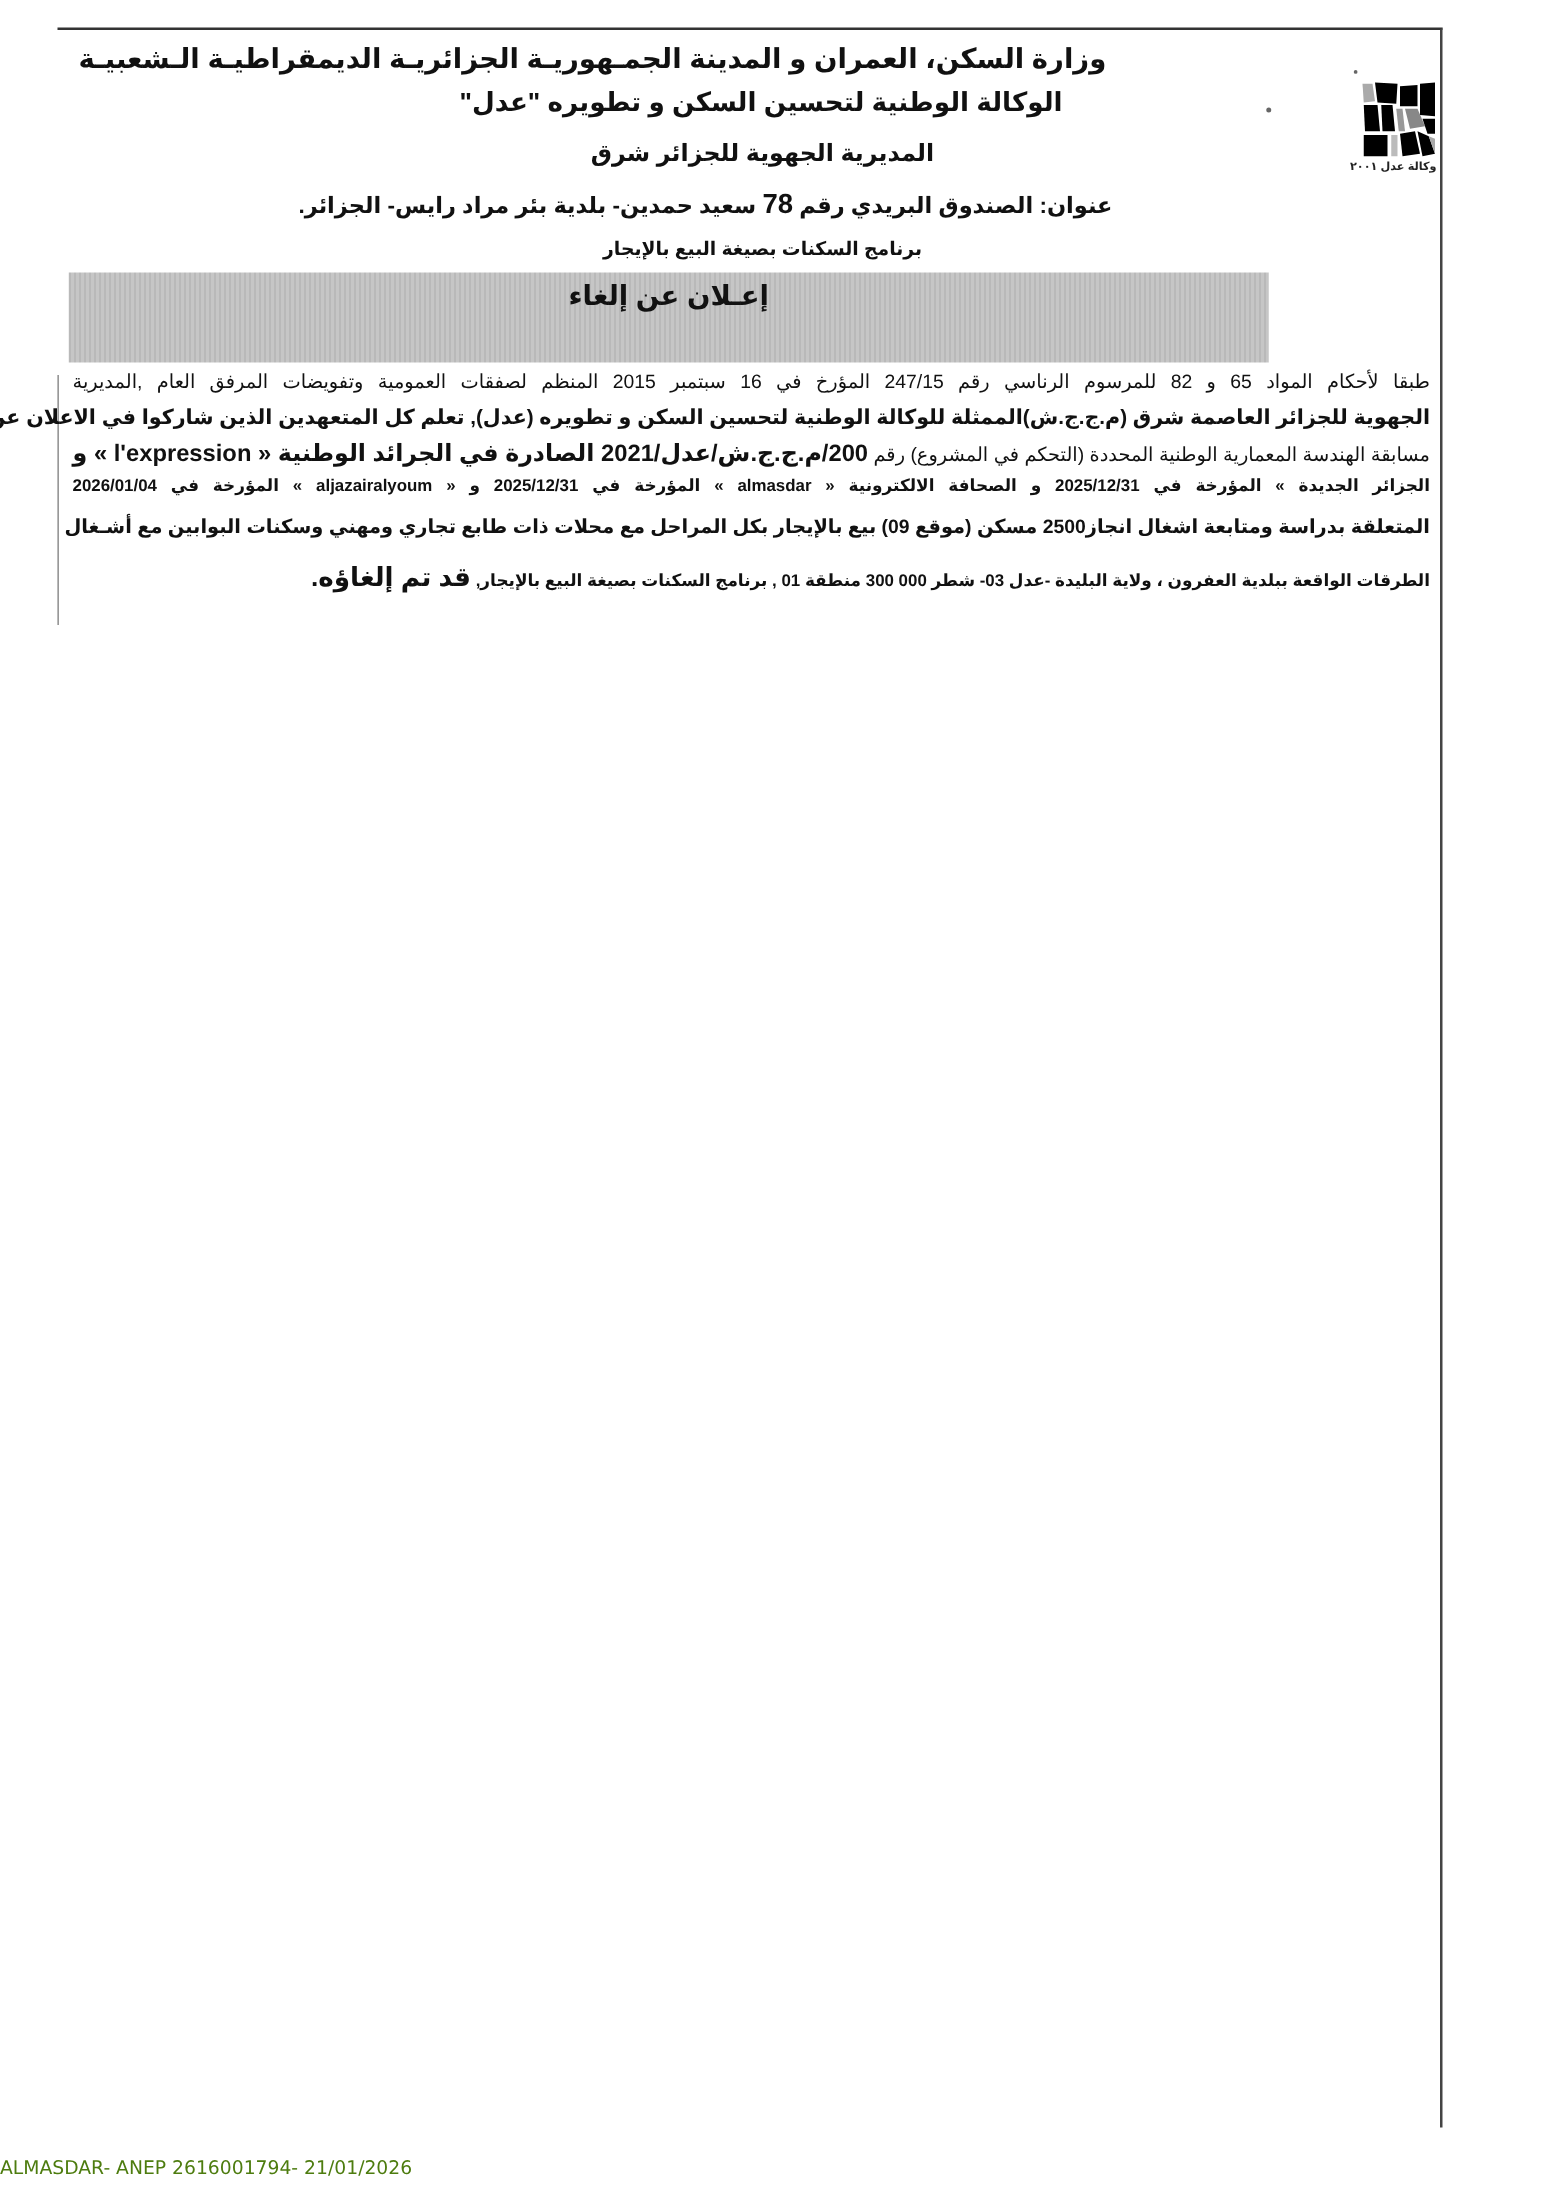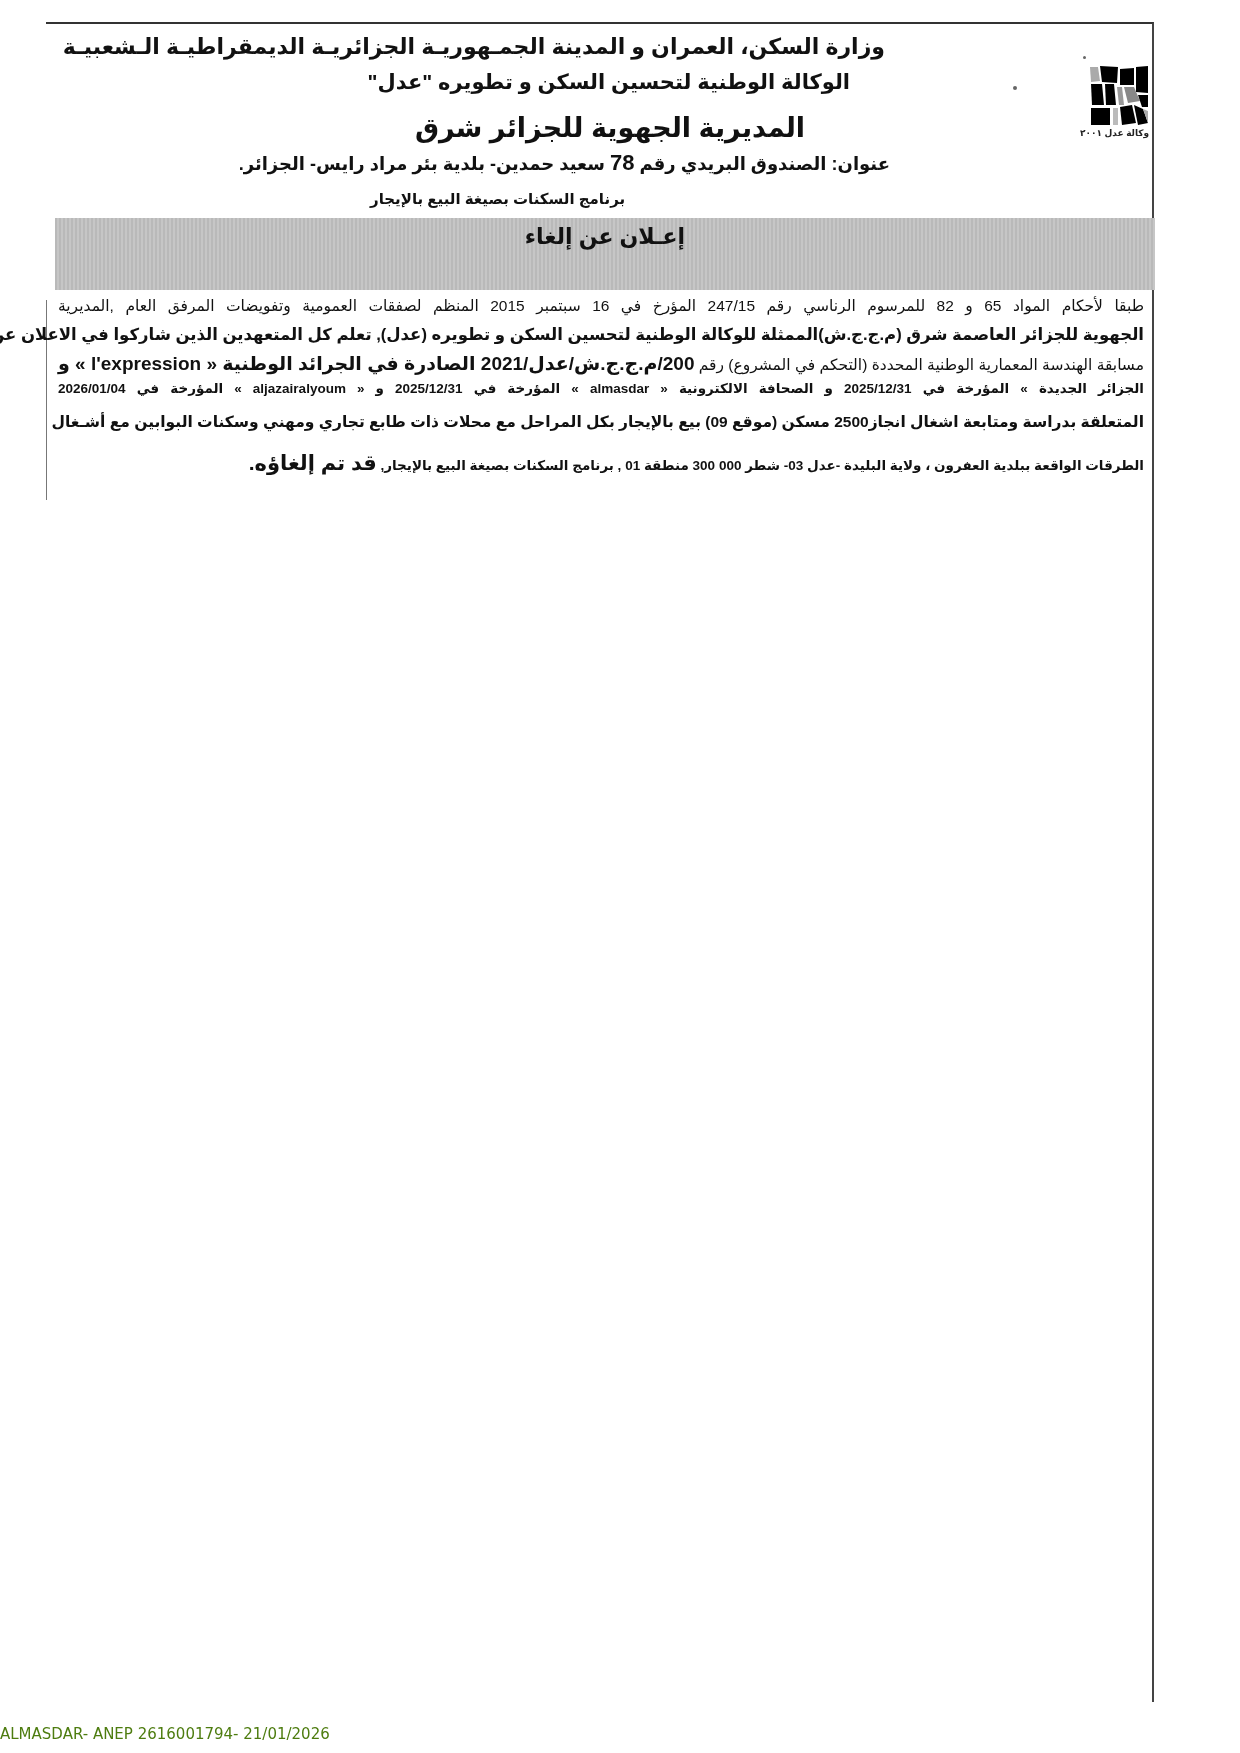--- a/index.html
+++ b/index.html
@@ -15,34 +15,34 @@
     border-left: 1px solid #777;
   }
   .header {
     position: absolute; left: 60px; top: 28px; width: 1050px; direction: rtl; text-align: center;
   }
   .header-line {
     display: block; font-weight: bold; color: #111; white-space: nowrap;
   }
   .l1 { position: absolute; right: 225px; top: 6px; font-size: 22px; text-align: right; }
   .l2 { position: absolute; right: 260px; top: 42px; font-size: 21px; width: 480px; text-align: center; }
-  .l3 { position: absolute; right: 260px; top: 84px; font-size: 27px; width: 480px; text-align: center; }
+  .l3 { position: absolute; right: 260px; top: 84px; font-size: 19px; width: 480px; text-align: center; }
   .l4 { position: absolute; right: 220px; top: 122px; font-size: 18px; text-align: right; }
   .l4 .num { font-size: 22px; }
-  .l5 { position: absolute; right: 260px; top: 162px; font-size: 15px; width: 480px; text-align: left; }
+  .l5 { position: absolute; right: 260px; top: 162px; font-size: 15px; width: 480px; text-align: center; }
 
   .logo {
     position: absolute; left: 1088px; top: 65px; width: 62px; height: 70px;
   }
   .logo-caption {
     position: absolute; left: 1080px; top: 128px; font-size: 9px; direction: rtl; color: #222; font-weight: bold;
   }
 
   .banner {
-    position: absolute; left: 55px; top: 218px; width: 1100px; height: 72px;
+    position: absolute; left: 55px; top: 218px; width: 960px; height: 72px;
     background: repeating-linear-gradient(90deg, #b9b9b9 0 2px, #c6c6c6 2px 4px);
     direction: rtl; text-align: center; padding-left: 20px;
   }
   .banner-title { position: absolute; top: 6px; left: 0; right: 0; font-size: 22px; font-weight: bold; }
   .banner-subtitle { position: absolute; top: 40px; left: 0; right: 0; font-size: 21px; font-weight: bold; }
 
   .body-text {
     position: absolute; left: 48px; top: 292px; width: 1106px; direction: rtl; text-align: justify;
   }
   .row {

